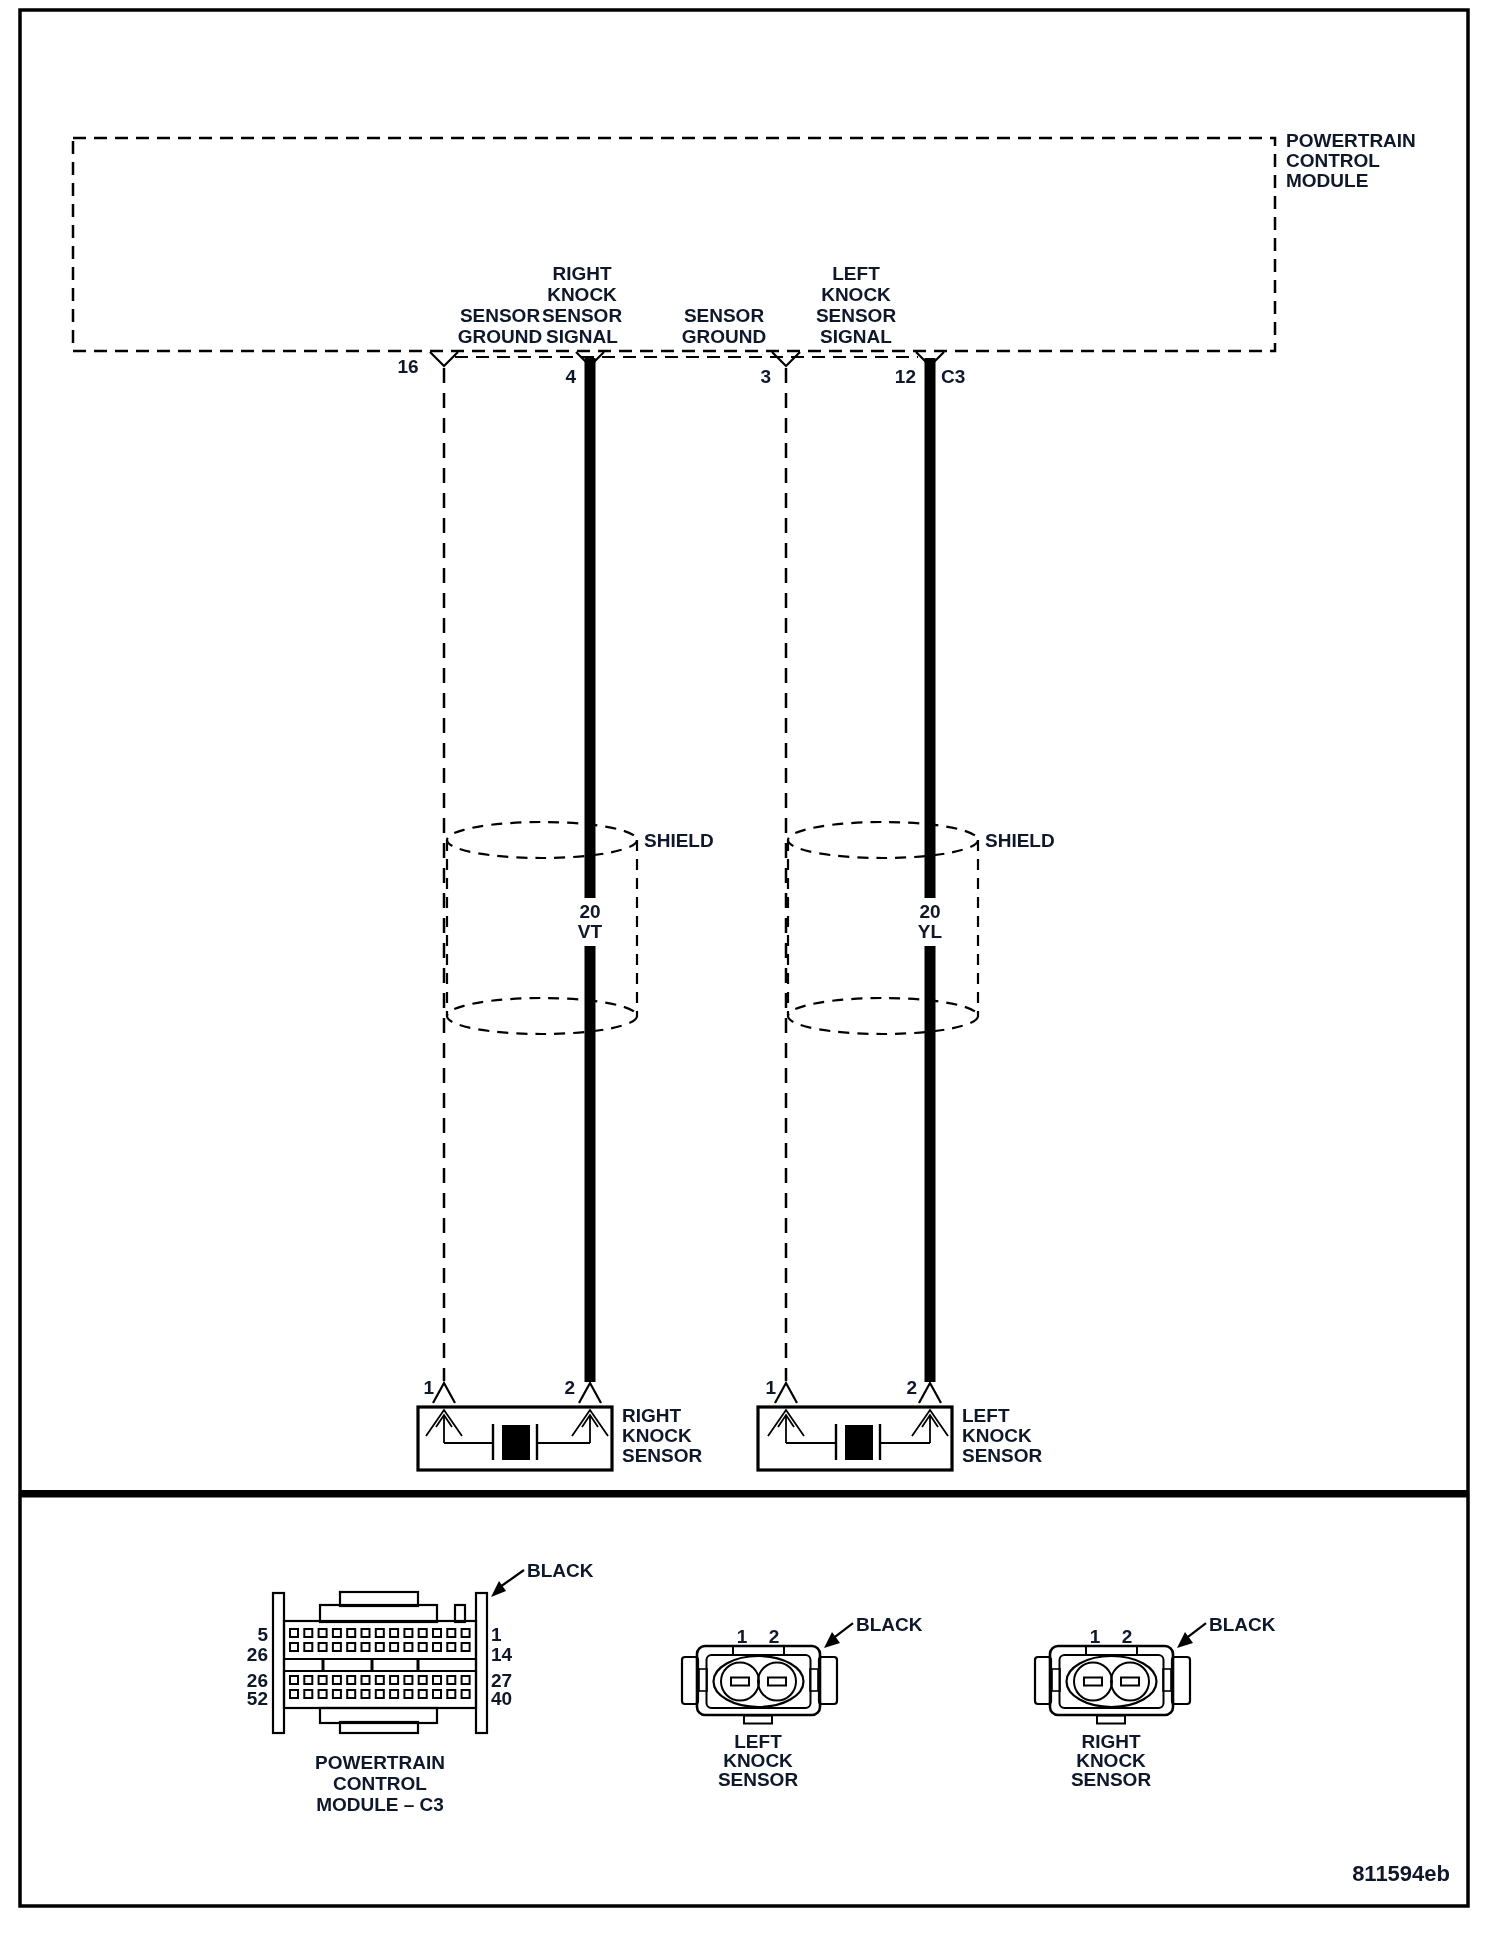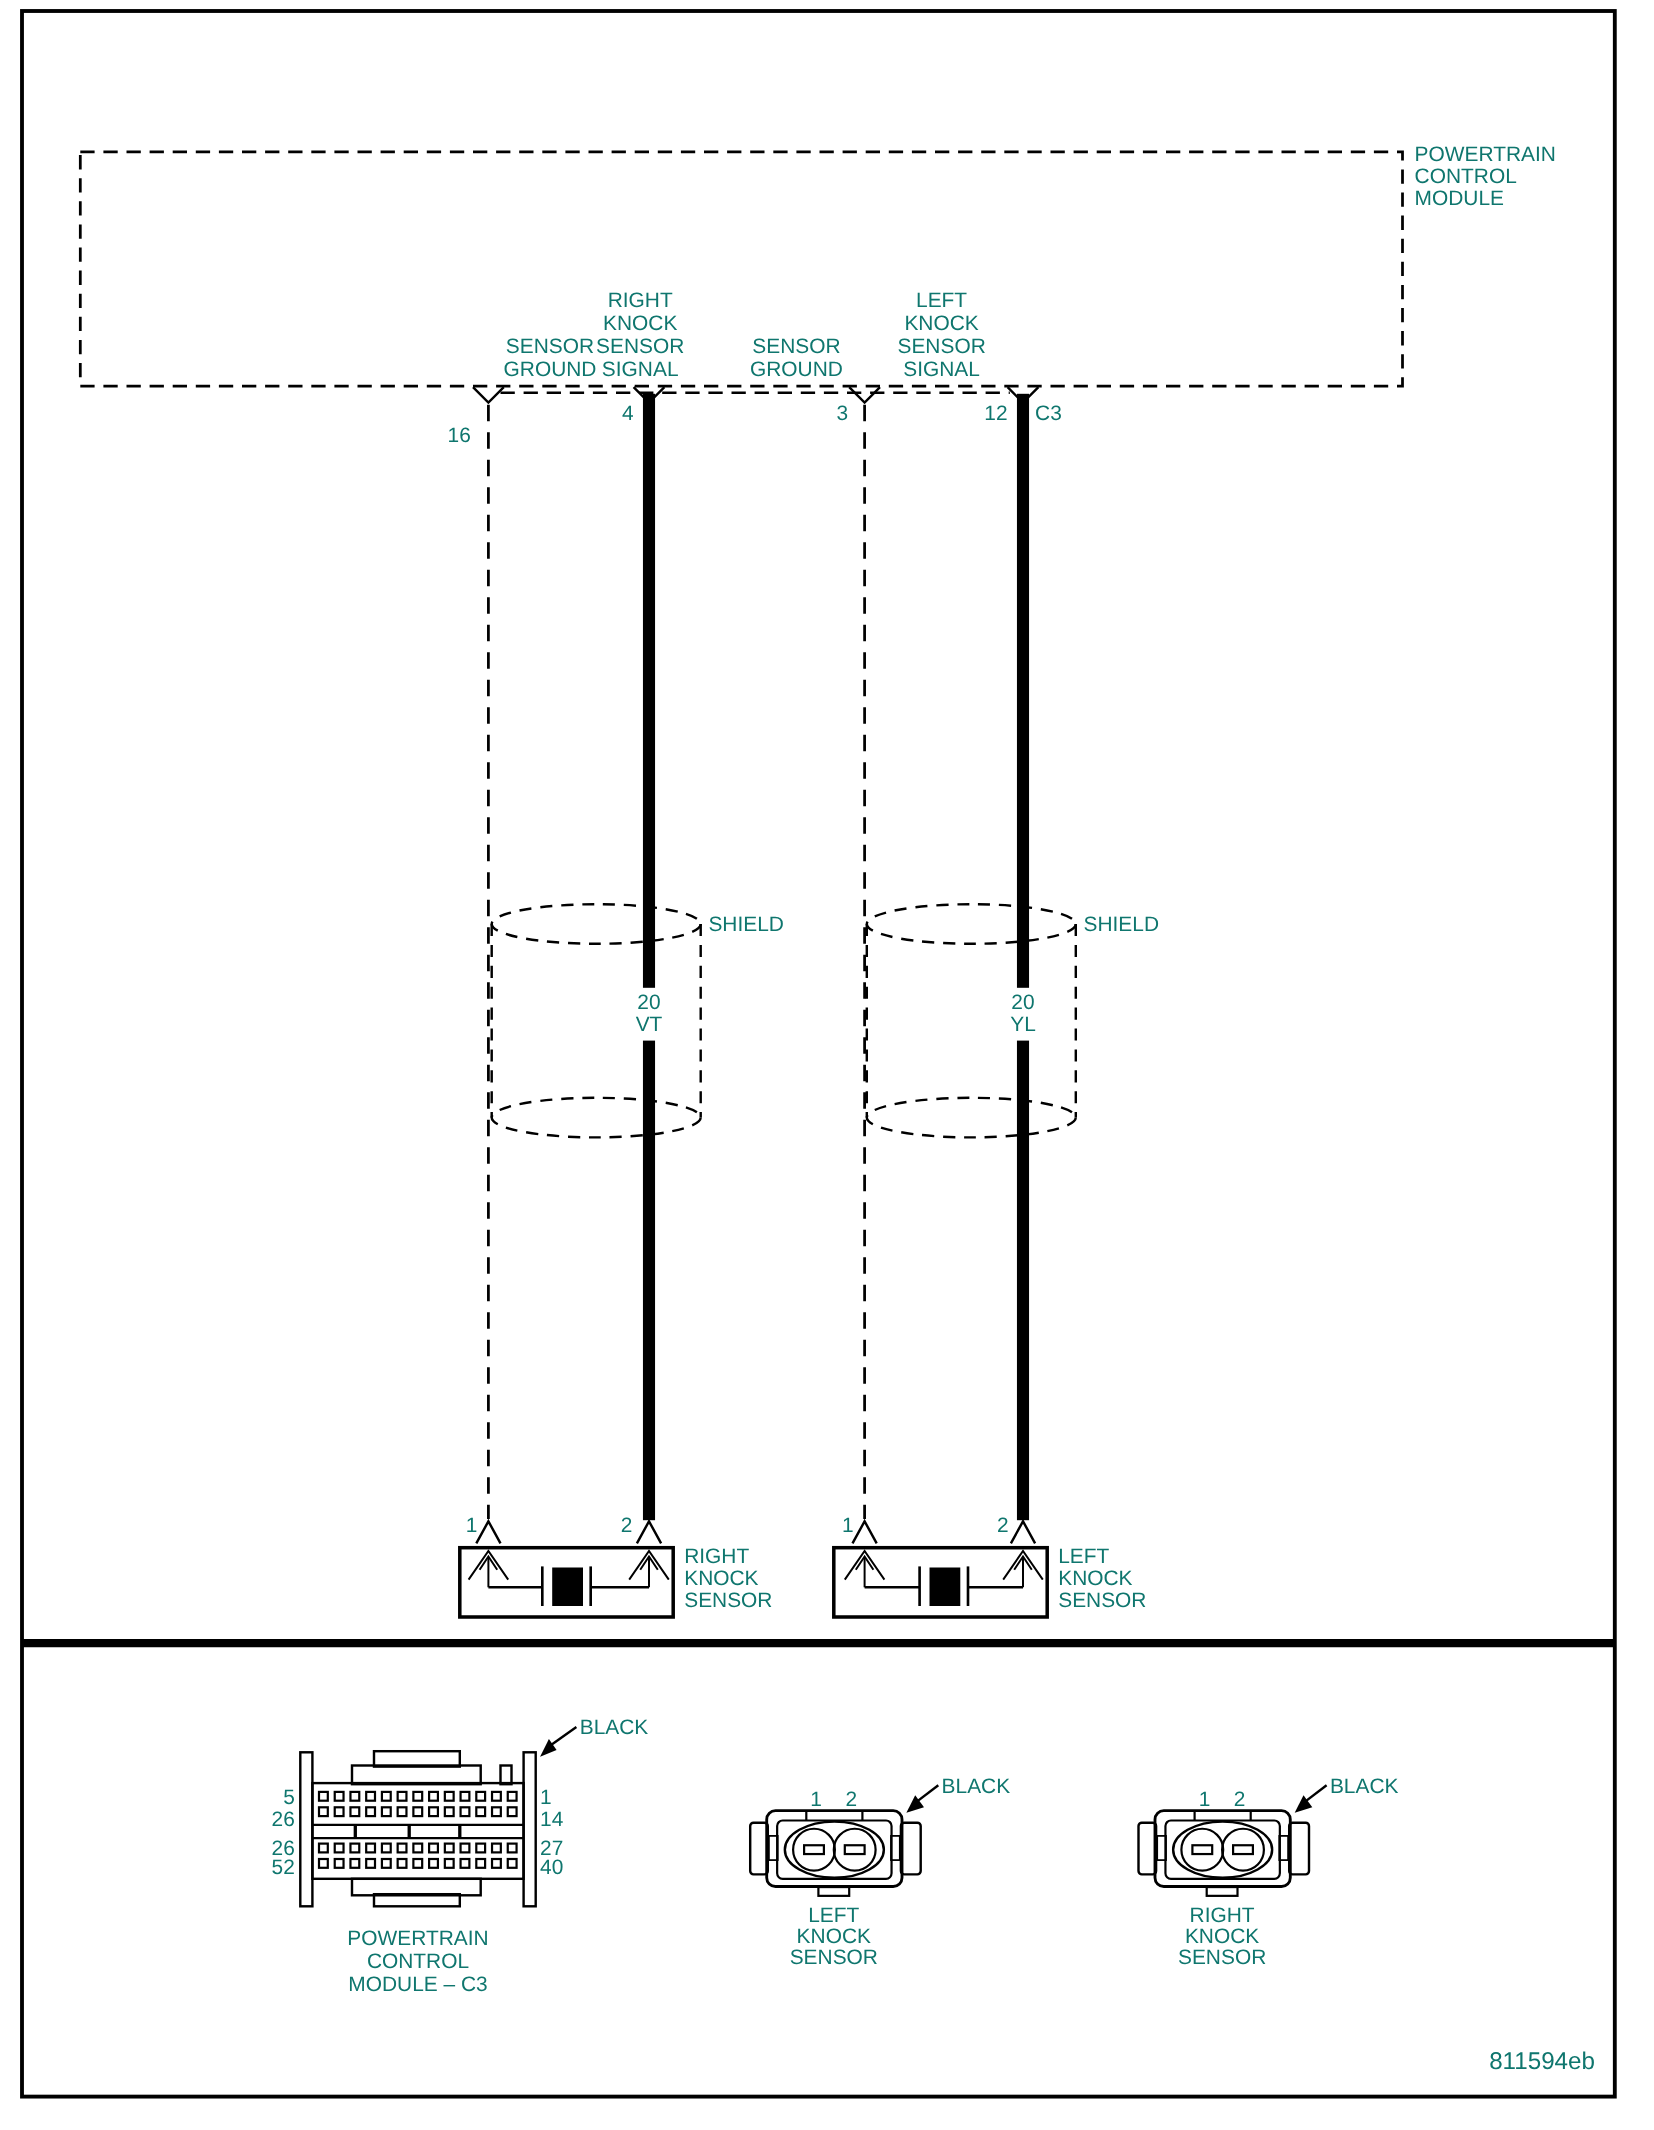--- a/index.html
+++ b/index.html
@@ -1,19 +1,19 @@
 <!DOCTYPE html>
 <html><head>
 <meta charset="utf-8">
 <style>
   html,body{margin:0;padding:0;background:#fff;}
   #page{position:relative;width:1504px;height:1936px;background:#fff;overflow:hidden;
         font-family:"Liberation Sans","DejaVu Sans",sans-serif;color:#000;}
   svg.layer{position:absolute;left:0;top:0;}
-  .lbl{position:absolute;font-weight:normal;font-size:19px;line-height:21px;white-space:pre-line;color:#0f766e;}
+  .lbl{position:absolute;font-weight:bold;font-size:19px;line-height:21px;white-space:pre-line;color:#0f172a;}
   .c{text-align:center}
   .r{text-align:right}
   .lh20{line-height:20px}
   .lh19{line-height:19px}
   .fs17{font-size:22px;line-height:19px}
 </style>
 </head>
 <body>
 
 <div id="page">
@@ -209,21 +209,21 @@
 KNOCK
 SENSOR
 SIGNAL</div>
   <div class="lbl c" style="left:654px;top:305px;width:140px;">SENSOR
 GROUND</div>
   <div class="lbl c" style="left:786px;top:263px;width:140px;">LEFT
 KNOCK
 SENSOR
 SIGNAL</div>
 
-  <div class="lbl r" style="left:388px;top:386px;width:40px;">16</div>
+  <div class="lbl r" style="left:388px;top:356px;width:40px;text-align:center;">16</div>
   <div class="lbl r" style="left:536px;top:366px;width:40px;">4</div>
   <div class="lbl r" style="left:731px;top:366px;width:40px;">3</div>
   <div class="lbl r" style="left:876px;top:366px;width:40px;">12</div>
   <div class="lbl" style="left:941px;top:366px;">C3</div>
 
   <div class="lbl" style="left:644px;top:830px;">SHIELD</div>
   <div class="lbl" style="left:985px;top:830px;">SHIELD</div>
 
   <div class="lbl c lh20" style="left:550px;top:902px;width:80px;">20
 VT</div>

